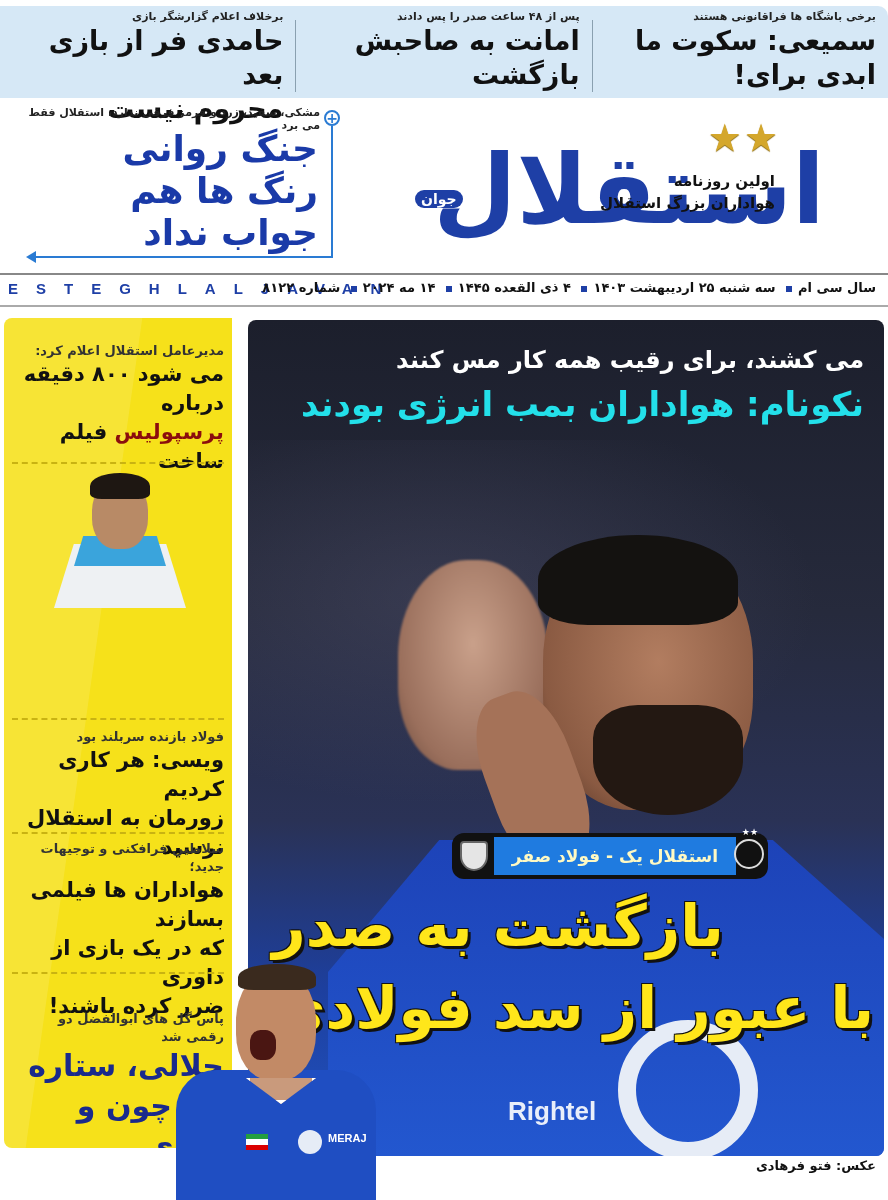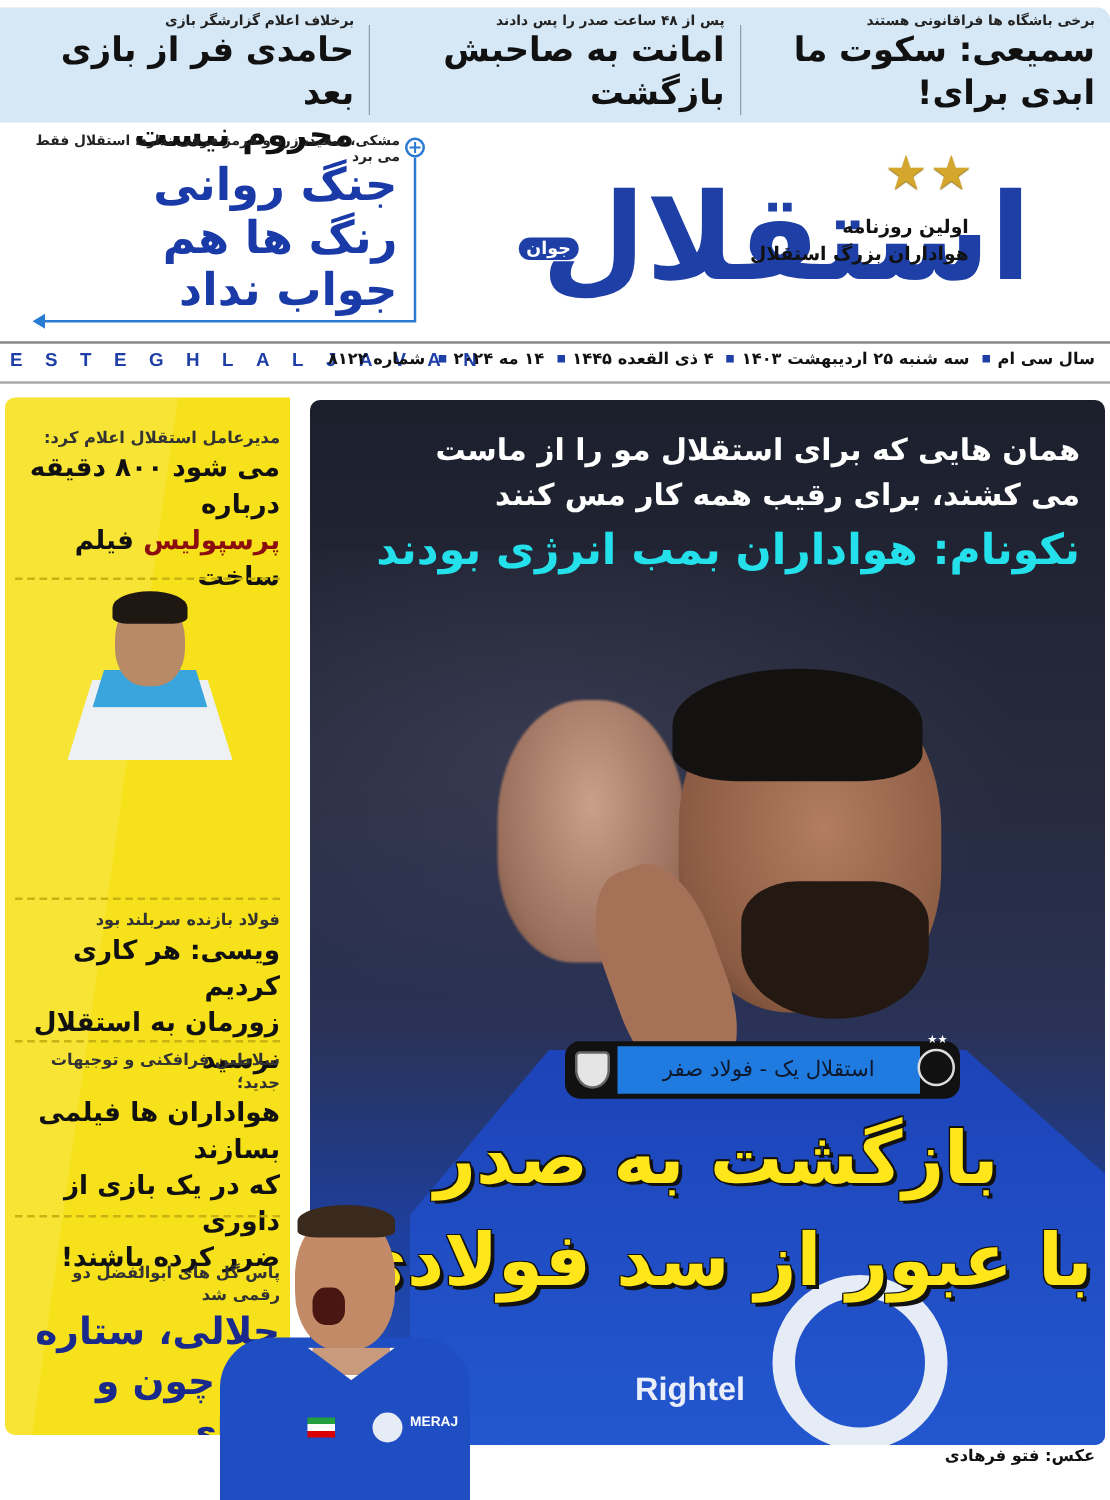--- a/index.html
+++ b/index.html
@@ -89,28 +89,28 @@
   .sponsor { position: absolute; left: 260px; top: 776px; font-size: 26px; color: #ffffff; font-weight: bold;
     font-family: "Liberation Sans", sans-serif; opacity: 0.9; }
 
   .main-text { position: absolute; right: 20px; top: 22px; text-align: right; }
   .main-text .sub { font-size: 24px; font-weight: bold; color: #ffffff; line-height: 36px; }
   .main-text .cyan { font-size: 34px; font-weight: bold; color: #23e0ea; line-height: 52px; letter-spacing: -1px; }
 
   .scoreboard { position: absolute; left: 204px; top: 513px; width: 316px; height: 46px; background: #111;
     border-radius: 12px; }
   .scoreboard .score { position: absolute; left: 42px; top: 4px; width: 242px; height: 38px; background: #1f7be0;
-    color: #0f172a; font-size: 17px; font-weight: normal; line-height: 38px; text-align: center; }
+    color: #fef9c3; font-size: 17px; font-weight: bold; line-height: 38px; text-align: center; }
   .scoreboard .crest-left { position: absolute; left: 8px; top: 8px; width: 28px; height: 30px; border-radius: 4px 4px 50% 50%;
     background: #e5e5e5; border: 2px solid #666; }
   .scoreboard .crest-right { position: absolute; right: 4px; top: 6px; width: 30px; height: 30px; border-radius: 50%;
     background: #111; border: 2px solid #ddd; }
   .scoreboard .crest-stars { position: absolute; right: 10px; top: -6px; font-size: 9px; color: #fff; }
 
-  .big-headline { position: absolute; right: 10px; top: 565px; text-align: center; }
+  .big-headline { position: absolute; right: 10px; top: 565px; text-align: left; }
   .big-headline div { font-size: 58px; font-weight: bold; color: #ffe61a; line-height: 82px; letter-spacing: 2px;
     text-shadow: 3px 3px 0 #111, -1px -1px 0 #111, 1px -1px 0 #111, -1px 1px 0 #111; }
 
   
   .cutout { position: absolute; left: 176px; top: 960px; width: 200px; height: 240px; }
   .cutout .body { position: absolute; left: 0; top: 110px; width: 200px; height: 130px; background: #1f4ec2;
     border-radius: 40px 40px 0 0; }
   .cutout .collar { position: absolute; left: 70px; top: 118px; width: 70px; height: 26px; border: 4px solid #fff; border-top: none;
     clip-path: polygon(0 0, 100% 0, 50% 100%); background: #c99a7c; }
   .cutout .face { position: absolute; left: 60px; top: 10px; width: 80px; height: 110px; border-radius: 46% 46% 42% 42%;
@@ -228,21 +228,20 @@
   <div class="player-back"></div>
   <div class="jersey"></div>
   <div class="jersey-logo"></div>
   <div class="sponsor">Rightel</div>
   <div class="player-front-head"></div>
   <div class="player-front-hair"></div>
   <div class="player-beard"></div>
   <div class="player-hand"></div>
 
   <div class="main-text rtl">
-    <div class="sub">همان هایی که برای استقلال مو را از ماست</div>
     <div class="sub">می کشند، برای رقیب همه کار مس کنند</div>
     <div class="cyan">نکونام: هواداران بمب انرژی بودند</div>
   </div>
 
   <div class="scoreboard">
     <div class="crest-left"></div>
     <div class="score rtl">استقلال یک - فولاد صفر</div>
     <div class="crest-right"></div>
     <div class="crest-stars">★★</div>
   </div>

